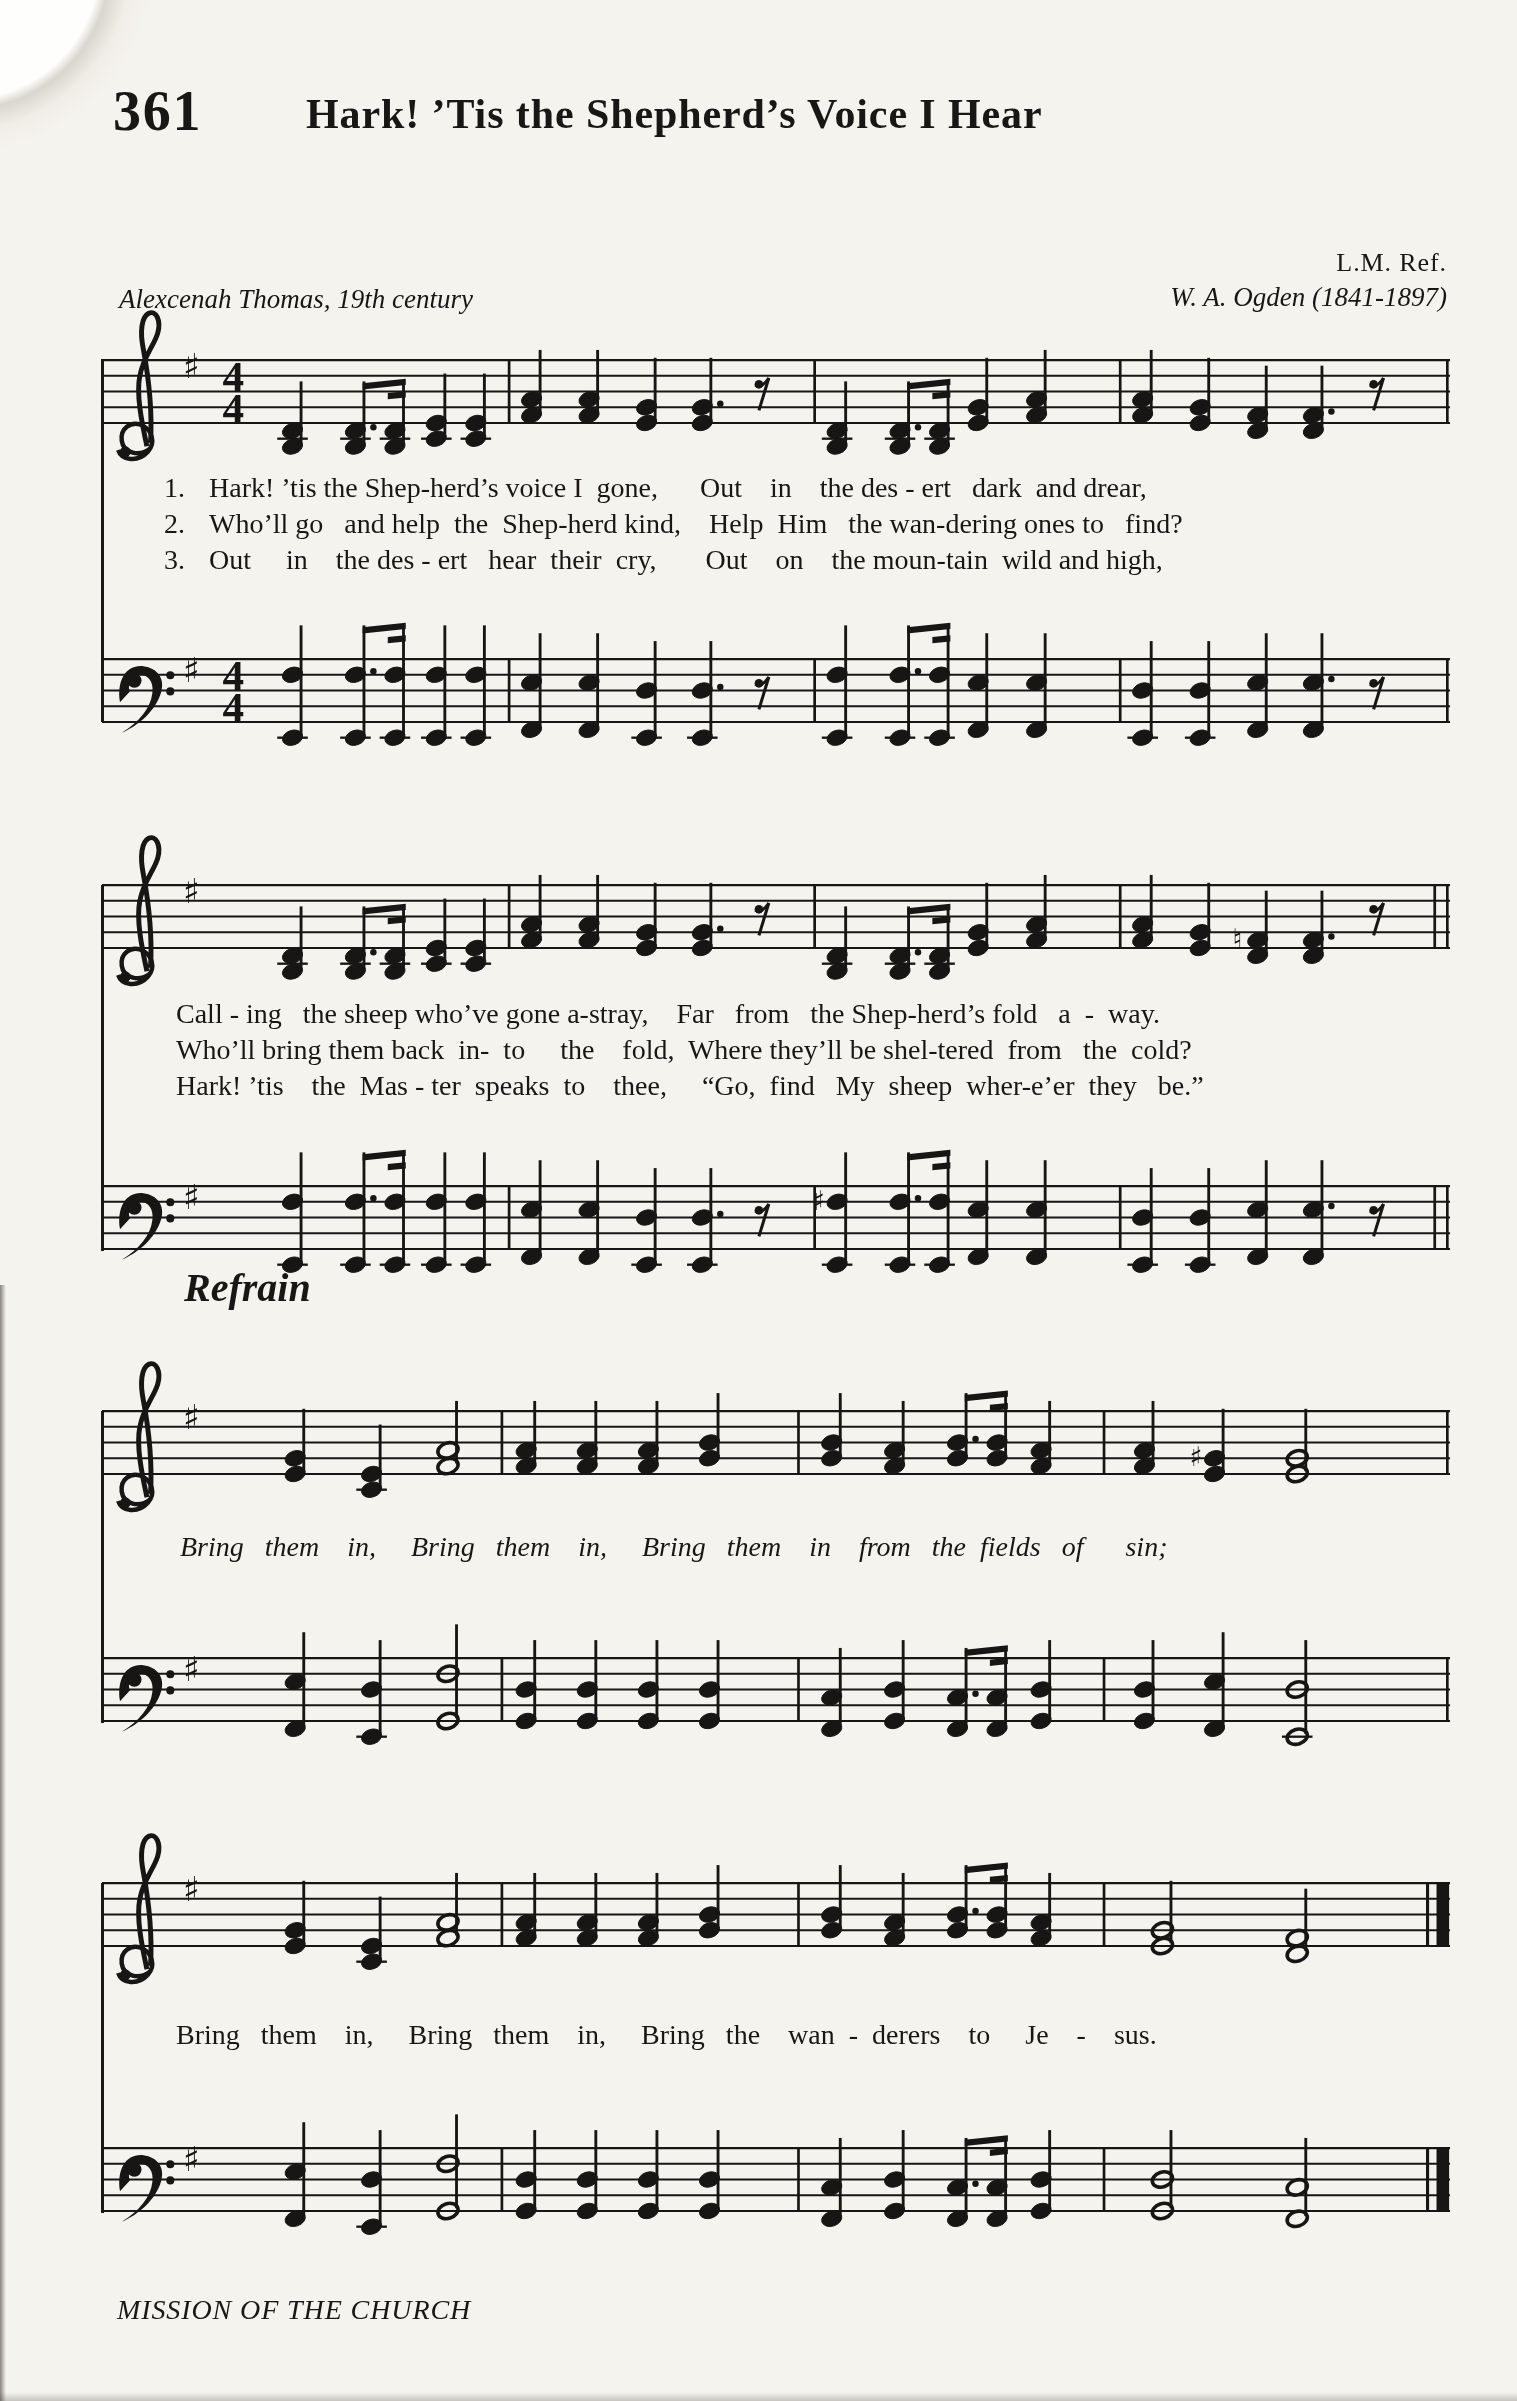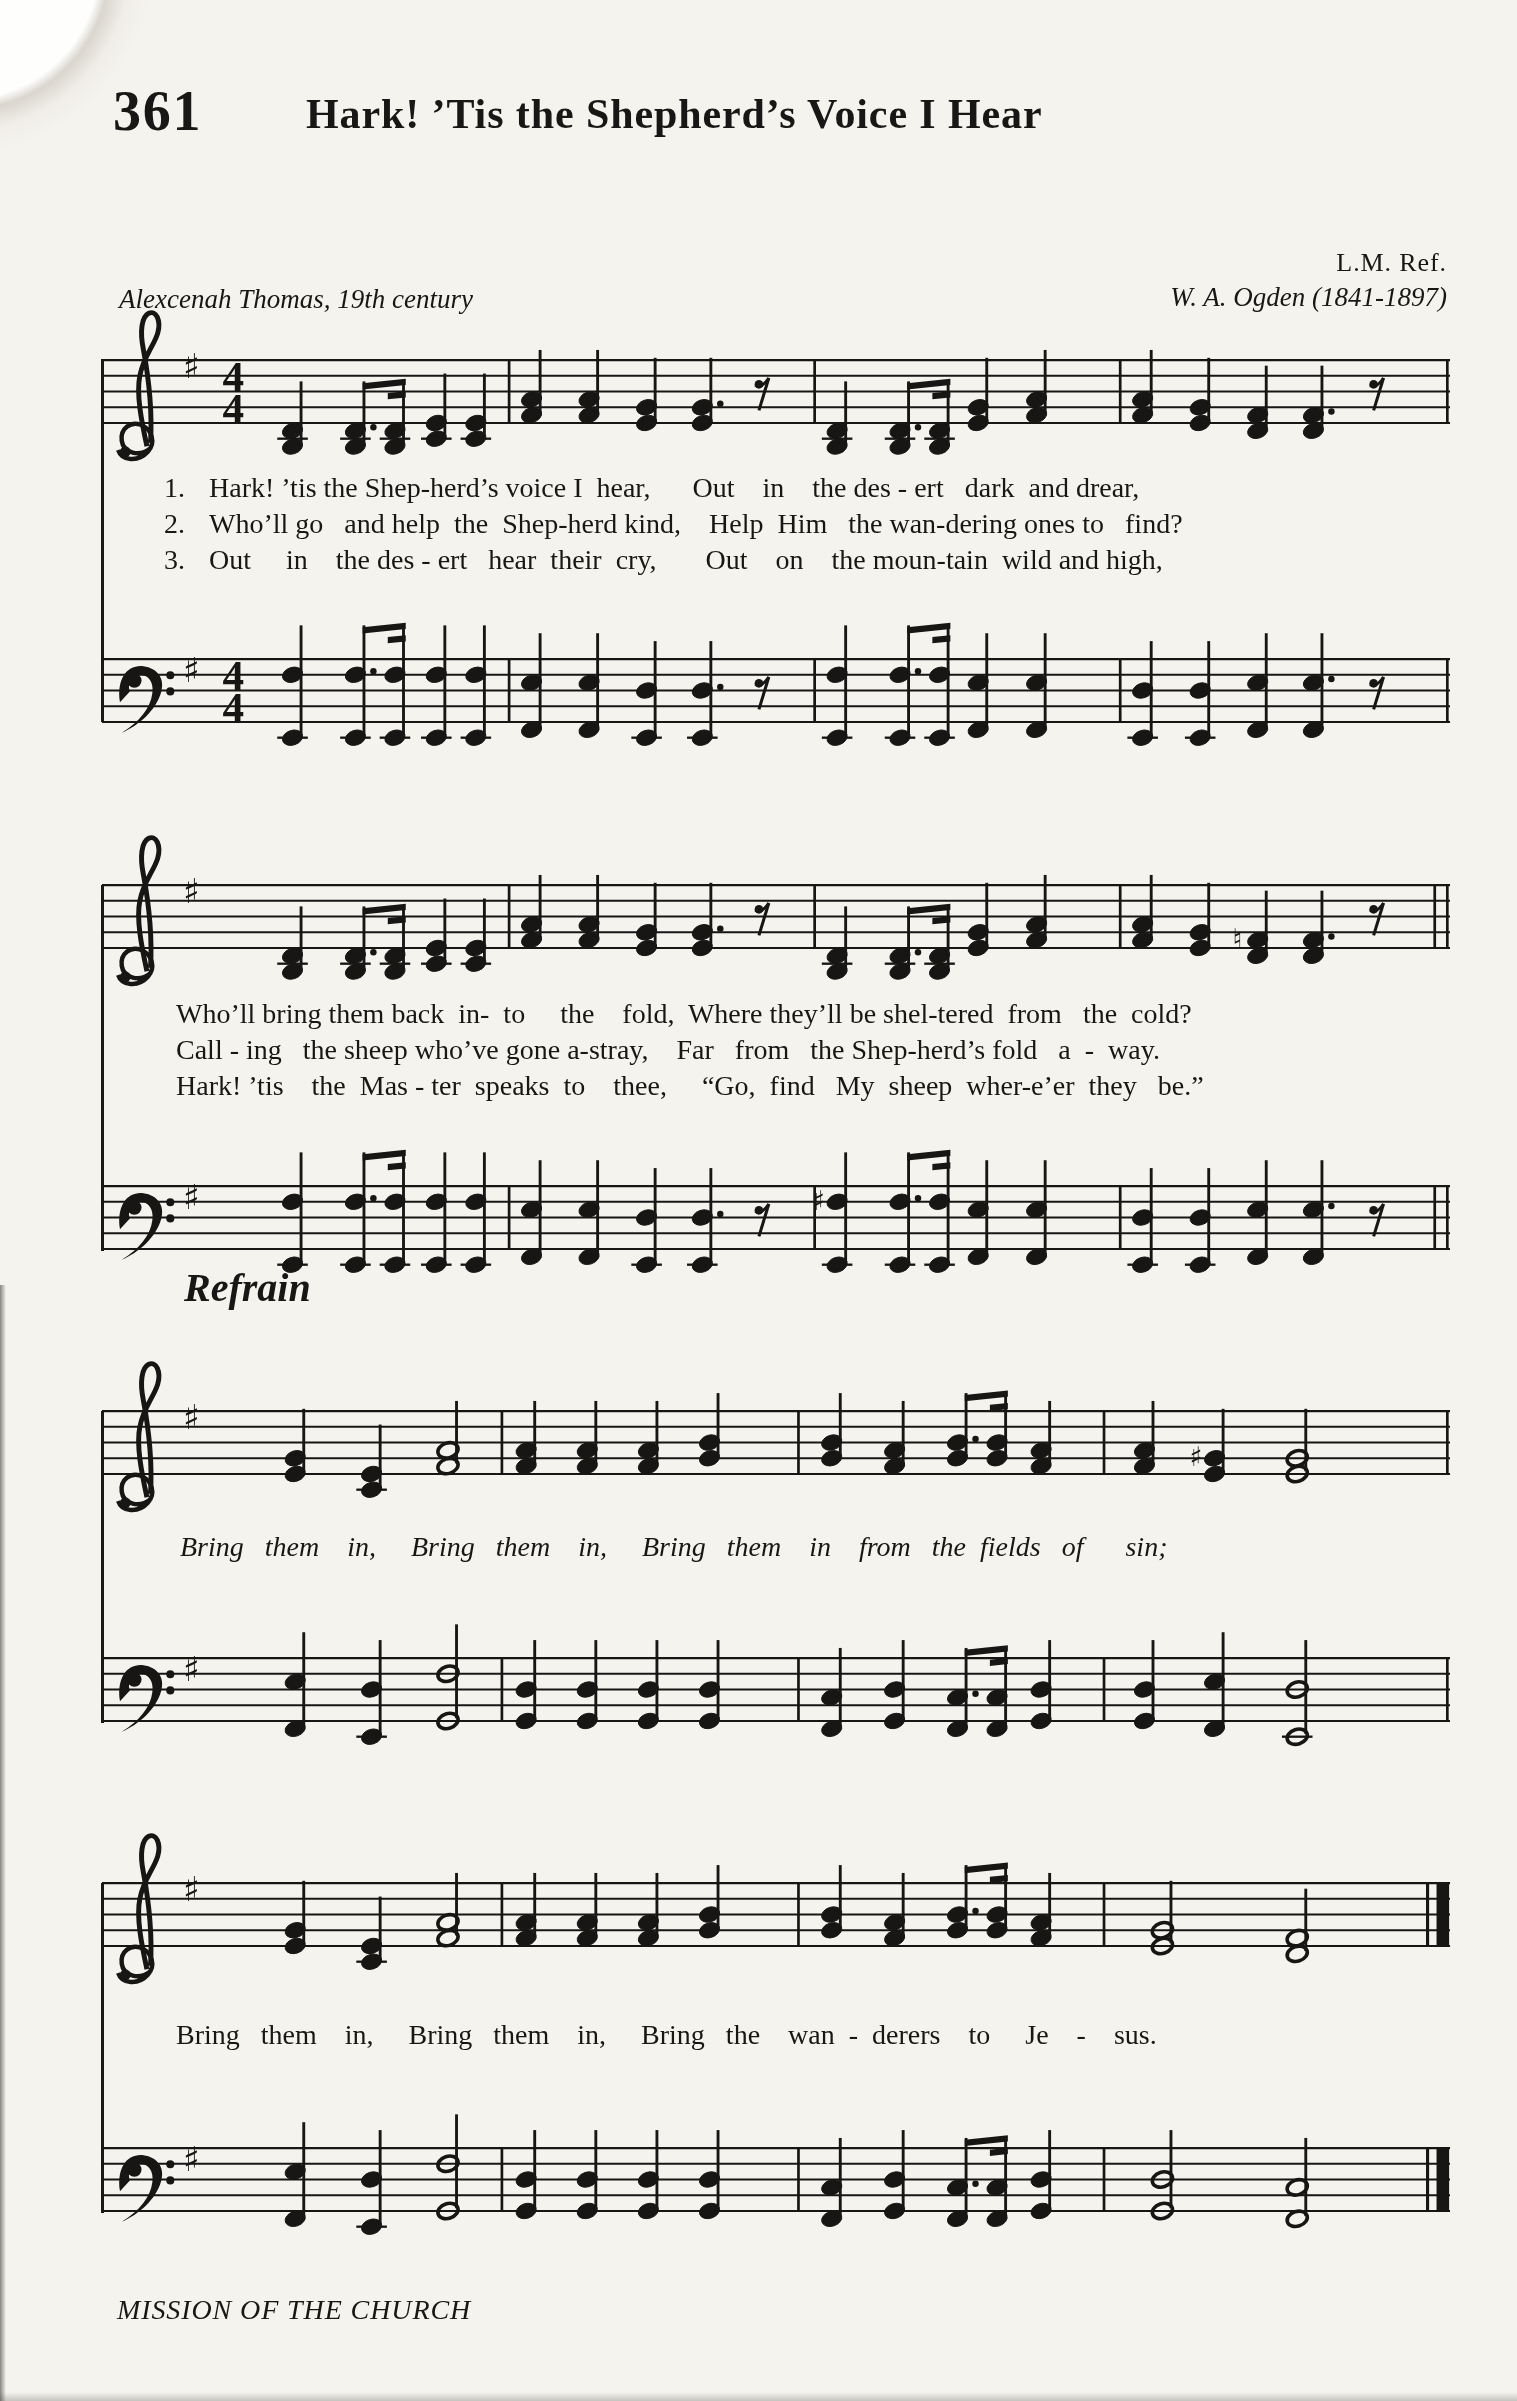--- a/index.html
+++ b/index.html
@@ -167,21 +167,21 @@
         <line x1="1357.5" y1="155.75" x2="1357.5" y2="86.25" stroke="#171615" stroke-width="3.2"></line>
         <circle cx="1368" cy="137.25" r="3.6" fill="#171615"></circle>
         <circle cx="1415" cy="107" r="4.8" fill="#171615"></circle>
         <path d="M 1426 100 Q 1417 113 1411 108" stroke="#171615" stroke-width="3.2" fill="none"></path>
         <line x1="1426" y1="100" x2="1415" y2="136" stroke="#171615" stroke-width="3.4"></line>
       </g>
     </svg></div>
 <div class="lyric-block" style="top:472px;">
   <div class="lyric-row">
     <span class="verse-num">1.</span>
-    <span class="lyric-text">Hark! ’tis the Shep-herd’s voice I  hear,      Out    in    the des - ert   dark  and drear,</span>
+    <span class="lyric-text">Hark! ’tis the Shep-herd’s voice I  gone,      Out    in    the des - ert   dark  and drear,</span>
   </div>
   <div class="lyric-row">
     <span class="verse-num">2.</span>
     <span class="lyric-text">Who’ll go   and help  the  Shep-herd kind,    Help  Him   the wan-dering ones to   find?</span>
   </div>
   <div class="lyric-row">
     <span class="verse-num">3.</span>
     <span class="lyric-text">Out     in    the des - ert   hear  their  cry,       Out    on    the moun-tain  wild and high,</span>
   </div>
 </div>
@@ -377,24 +377,24 @@
         <ellipse cx="1348" cy="158.75" rx="11.5" ry="8.2" transform="rotate(-18 1348 158.75)" fill="#171615" stroke="#171615" stroke-width="1"></ellipse>
         <line x1="1357.5" y1="155.75" x2="1357.5" y2="86.25" stroke="#171615" stroke-width="3.2"></line>
         <circle cx="1368" cy="137.25" r="3.6" fill="#171615"></circle>
         <circle cx="1415" cy="107" r="4.8" fill="#171615"></circle>
         <path d="M 1426 100 Q 1417 113 1411 108" stroke="#171615" stroke-width="3.2" fill="none"></path>
         <line x1="1426" y1="100" x2="1415" y2="136" stroke="#171615" stroke-width="3.4"></line>
       </g>
     </svg></div>
 <div class="lyric-block" style="top:998px;left:176px;">
   <div class="lyric-row">
-    <span class="lyric-text">Who’ll bring them back  in-  to     the    fold,  Where they’ll be shel-tered  from   the  cold?</span>
+    <span class="lyric-text">Call - ing   the sheep who’ve gone a-stray,    Far   from   the Shep-herd’s fold   a  -  way.</span>
   </div>
   <div class="lyric-row">
-    <span class="lyric-text">Call - ing   the sheep who’ve gone a-stray,    Far   from   the Shep-herd’s fold   a  -  way.</span>
+    <span class="lyric-text">Who’ll bring them back  in-  to     the    fold,  Where they’ll be shel-tered  from   the  cold?</span>
   </div>
   <div class="lyric-row">
     <span class="lyric-text">Hark! ’tis    the  Mas - ter  speaks  to    thee,     “Go,  find   My  sheep  wher-e’er  they   be.”</span>
   </div>
 </div>
 <div class="staff-wrap" id="staff-b2" style="top:1114px;"><svg width="1357" height="216" viewBox="0 0 1510 240">
       <g>
         <line x1="0" y1="80" x2="1500" y2="80" stroke="#171615" stroke-width="2.4"></line>
         <line x1="0" y1="97.5" x2="1500" y2="97.5" stroke="#171615" stroke-width="2.4"></line>
         <line x1="0" y1="115" x2="1500" y2="115" stroke="#171615" stroke-width="2.4"></line>

